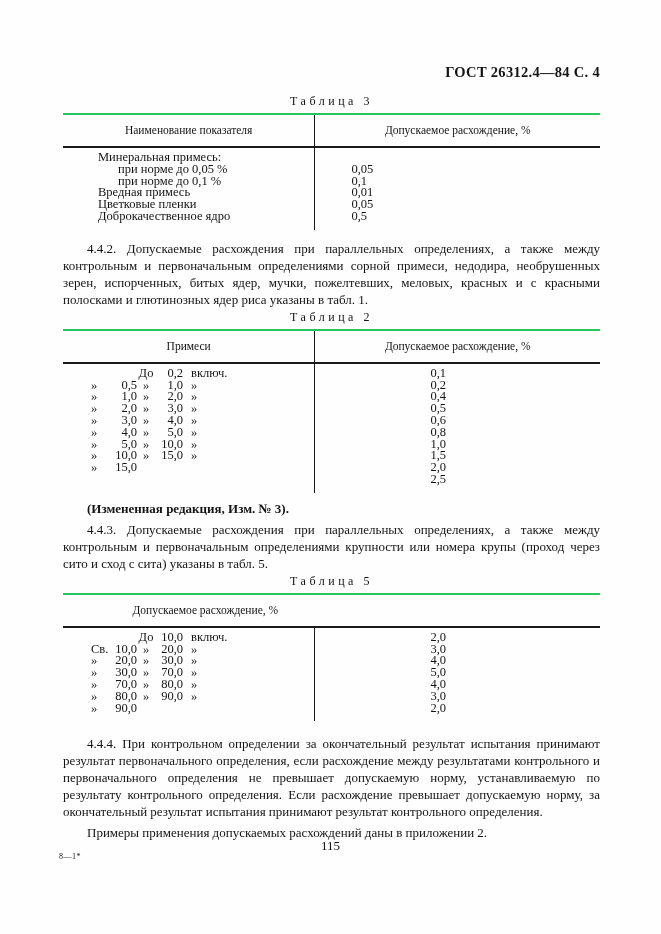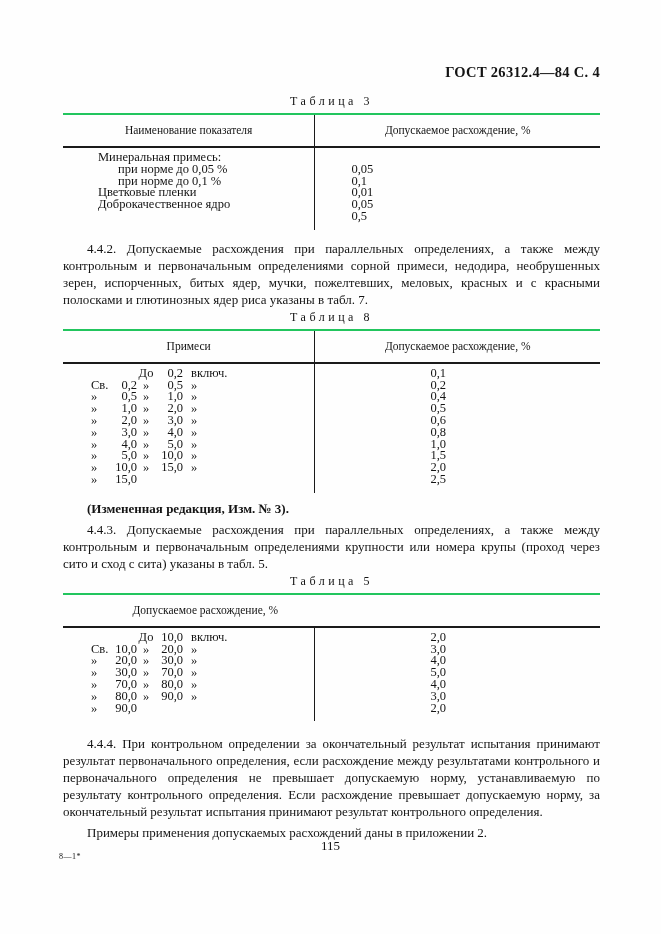--- a/index.html
+++ b/index.html
@@ -81,46 +81,46 @@
   <div class="gtable">
     <div class="thead">
       <div class="th c1">Наименование показателя</div>
       <div class="th c2">Допускаемое расхождение, %</div>
     </div>
     <div class="tbody">
       <div class="tcol c1 t3names">
         <div class="ln">Минеральная примесь:</div>
         <div class="ln ind">при норме до 0,05 %</div>
         <div class="ln ind">при норме до 0,1 %</div>
+        <div class="ln">Вредная примесь</div>
         <div class="ln">Цветковые пленки</div>
         <div class="ln">Доброкачественное ядро</div>
       </div>
       <div class="tcol c2 t3vals">
         <div class="ln"></div>
         <div class="ln">0,05</div>
         <div class="ln">0,1</div>
         <div class="ln">0,01</div>
         <div class="ln">0,05</div>
         <div class="ln">0,5</div>
       </div>
     </div>
   </div>
 
-  <p class="para">4.4.2. Допускаемые расхождения при параллельных определениях, а также между контрольным и первоначальным определениями сорной примеси, недодира, необрушенных зерен, испорченных, битых ядер, мучки, пожелтевших, меловых, красных и с красными полосками и глютинозных ядер риса указаны в табл. 7.</p>
+  <p class="para">4.4.2. Допускаемые расхождения при параллельных определениях, а также между контрольным и первоначальным определениями сорной примеси, недодира, необрушенных зерен, испорченных, битых ядер, мучки, пожелтевших, меловых, красных и с красными полосками и глютинозных ядер риса указаны в табл. 1.</p>
 
-  <div class="tbl-label tight">Таблица 8</div>
+  <div class="tbl-label tight">Таблица 2</div>
   <div class="gtable">
     <div class="thead">
       <div class="th c1">Примеси</div>
       <div class="th c2">Допускаемое расхождение, %</div>
     </div>
     <div class="tbody">
       <div class="tcol c1">
         <div class="ln range"><span class="ca"></span><span class="cb"></span><span class="cc">До</span><span class="cd">0,2</span><span class="ce">включ.</span></div>
-        <div class="ln range"><span class="ca">Св.</span><span class="cb">0,2</span><span class="cc">»</span><span class="cd">0,5</span><span class="ce">»</span></div>
         <div class="ln range"><span class="ca">»</span><span class="cb">0,5</span><span class="cc">»</span><span class="cd">1,0</span><span class="ce">»</span></div>
         <div class="ln range"><span class="ca">»</span><span class="cb">1,0</span><span class="cc">»</span><span class="cd">2,0</span><span class="ce">»</span></div>
         <div class="ln range"><span class="ca">»</span><span class="cb">2,0</span><span class="cc">»</span><span class="cd">3,0</span><span class="ce">»</span></div>
         <div class="ln range"><span class="ca">»</span><span class="cb">3,0</span><span class="cc">»</span><span class="cd">4,0</span><span class="ce">»</span></div>
         <div class="ln range"><span class="ca">»</span><span class="cb">4,0</span><span class="cc">»</span><span class="cd">5,0</span><span class="ce">»</span></div>
         <div class="ln range"><span class="ca">»</span><span class="cb">5,0</span><span class="cc">»</span><span class="cd">10,0</span><span class="ce">»</span></div>
         <div class="ln range"><span class="ca">»</span><span class="cb">10,0</span><span class="cc">»</span><span class="cd">15,0</span><span class="ce">»</span></div>
         <div class="ln range"><span class="ca">»</span><span class="cb">15,0</span><span class="cc"></span><span class="cd"></span><span class="ce"></span></div>
       </div>
       <div class="tcol c2 t45vals">

